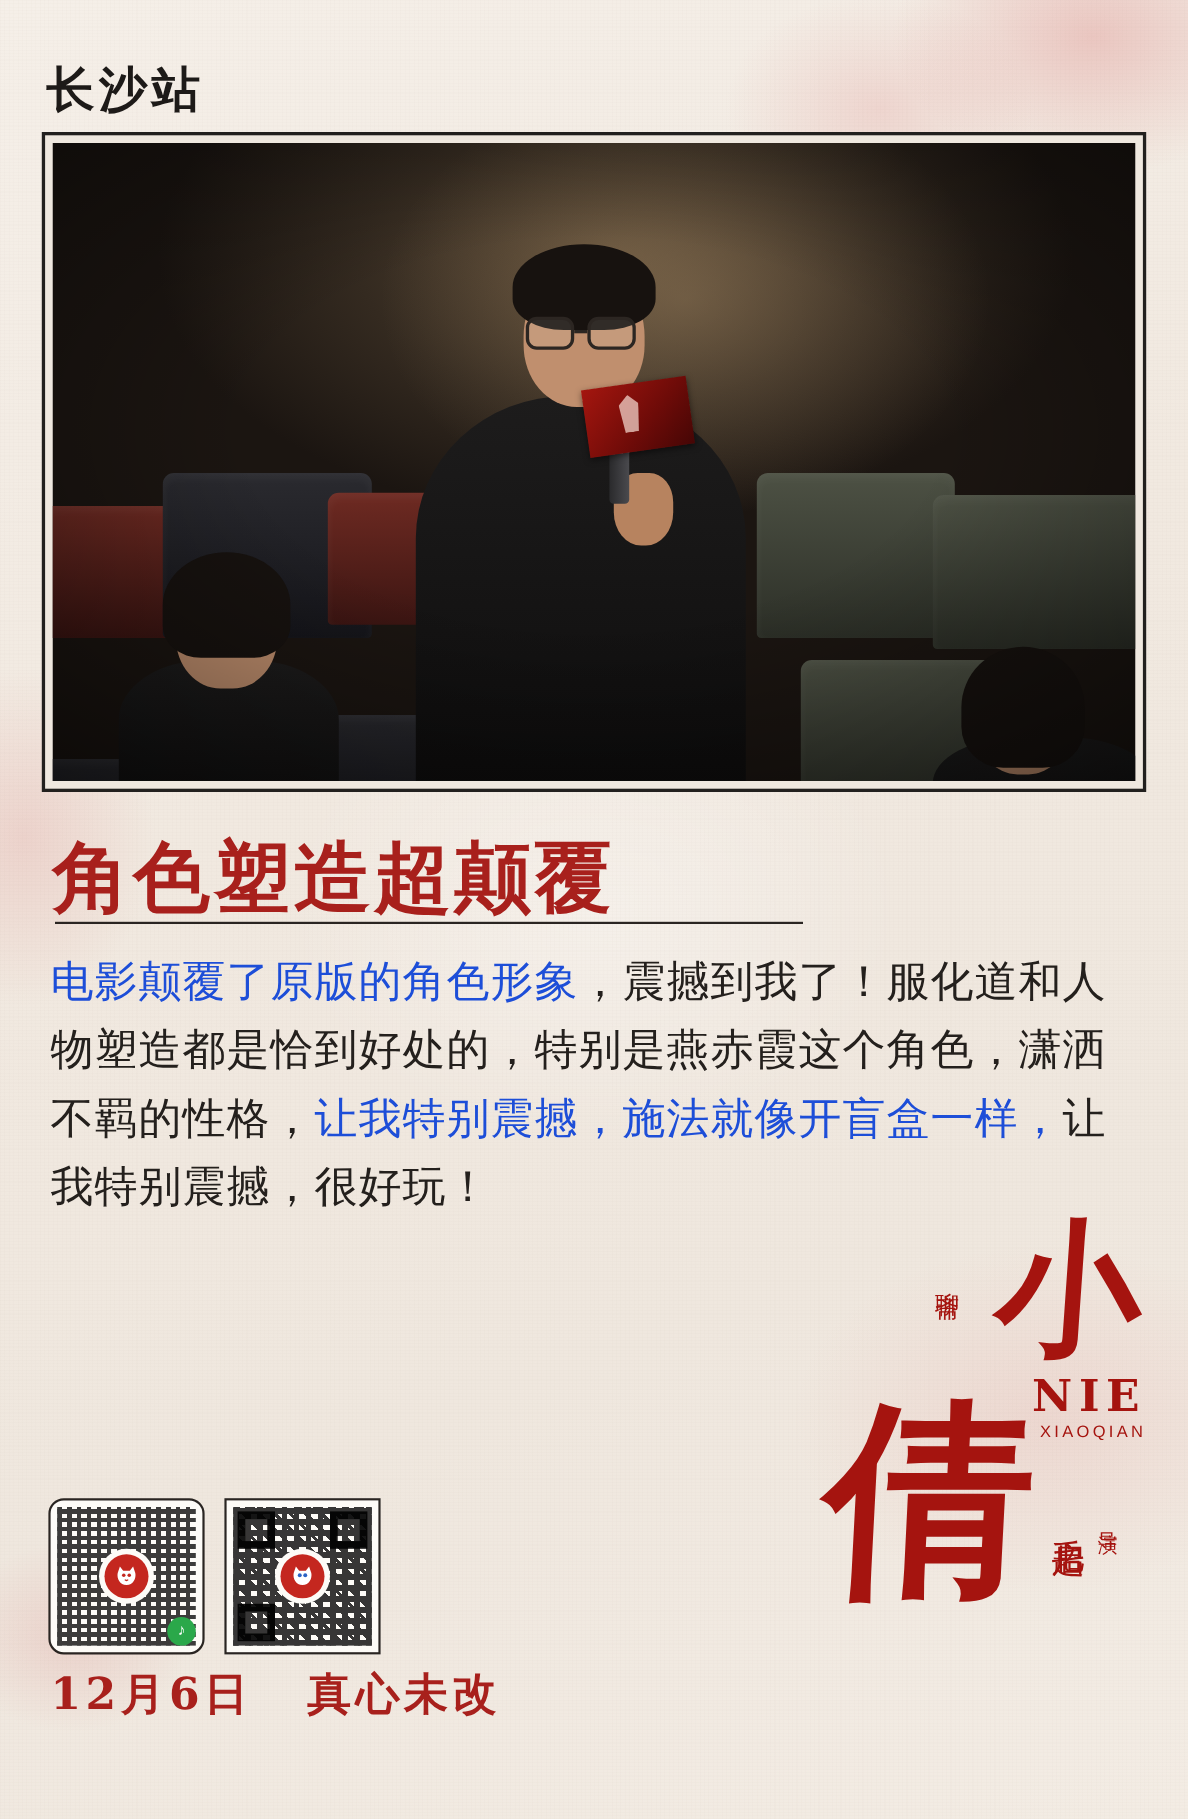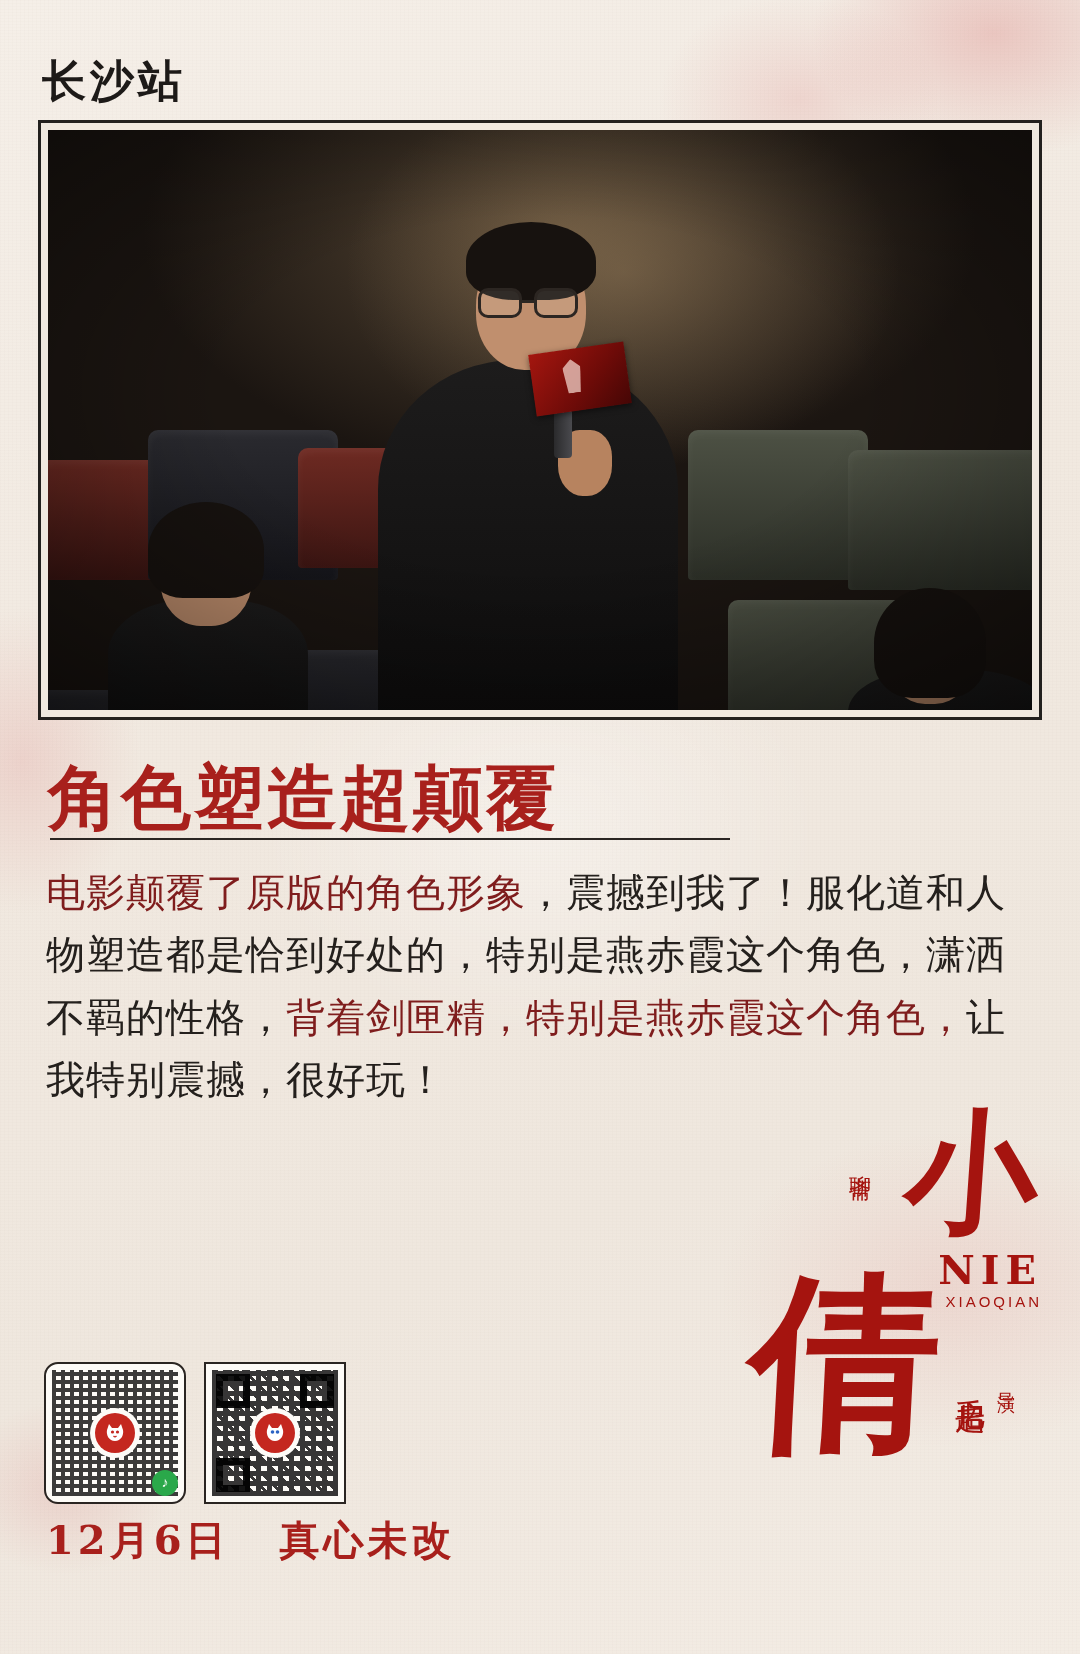--- a/index.html
+++ b/index.html
@@ -183,21 +183,21 @@
     left: 46px;
     top: 862px;
     width: 960px;
     font-size: 39px;
     line-height: 1.6;
     letter-spacing: 1px;
     color: #24201d;
     font-family: "DejaVu Serif", "Liberation Serif", serif;
     text-align: justify;
   }
-  .quote .hl { color: #7f1d1d; }
+  .quote .hl { color: #1d4ed8; }
 
   
   .logo {
     position: absolute;
     right: 38px;
     bottom: 108px;
     width: 300px;
     height: 440px;
   }
   .logo-xiao {
@@ -407,21 +407,21 @@
         <div class="p-hair" style="left:826px; top:458px; width:112px; height:110px; border-radius:50% 50% 34% 34%;"></div>
       </div>
 
       <div class="vignette"></div>
     </div>
   </div>
 
   <div class="headline">角色塑造超颠覆</div>
   <div class="rule"></div>
 
-  <div class="quote" id="quote"><span class="hl">电影颠覆了原版的角色形象</span><span>，震撼到我了！服化道和人物塑造都是恰到好处的，特别是燕赤霞这个角色，潇洒不羁的性格，</span><span class="hl">背着剑匣精，特别是燕赤霞这个角色，</span><span>让我特别震撼，很好玩！</span></div>
+  <div class="quote" id="quote"><span class="hl">电影颠覆了原版的角色形象</span><span>，震撼到我了！服化道和人物塑造都是恰到好处的，特别是燕赤霞这个角色，潇洒不羁的性格，</span><span class="hl">让我特别震撼，施法就像开盲盒一样，</span><span>让我特别震撼，很好玩！</span></div>
 
   <div class="logo">
     <div class="logo-xiao">小</div>
     <div class="logo-liaozhai">聊斋</div>
     <div class="logo-nie">
       <div class="en">NIE</div>
       <div class="py">XIAOQIAN</div>
     </div>
     <div class="logo-qian">倩</div>
     <div class="logo-director">

